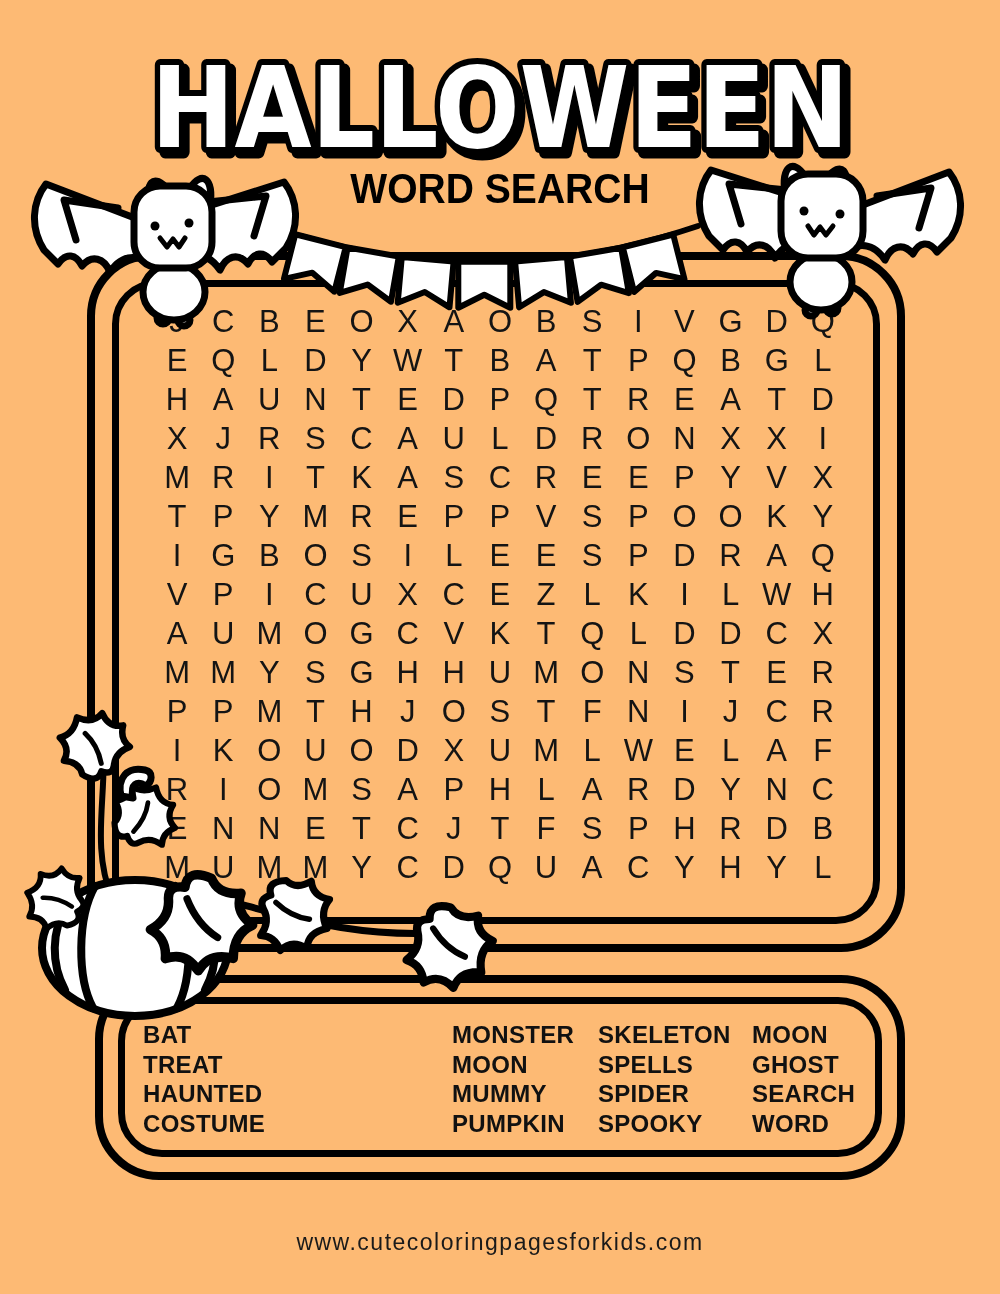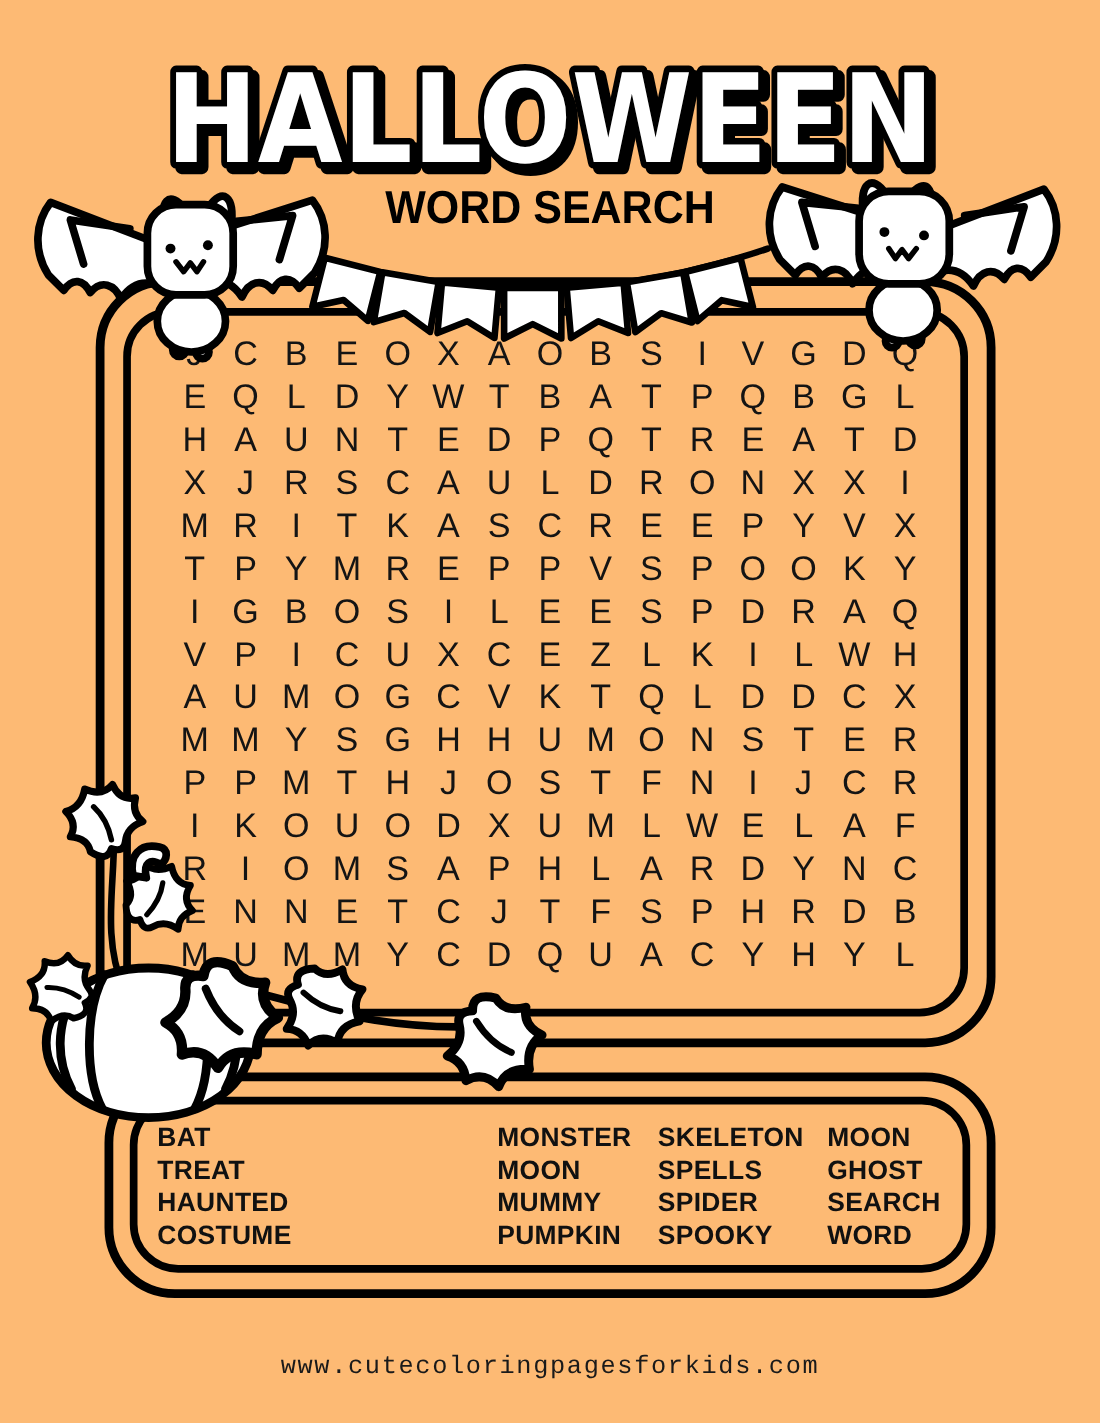--- a/index.html
+++ b/index.html
@@ -27,21 +27,21 @@
     font-size: 31px; font-weight: 400; color: #141414;
   }
   .word-col {
     position: absolute; top: 1020px; z-index: 2;
     font-size: 24px; line-height: 29.5px; font-weight: 700;
     letter-spacing: 0.3px; color: #111;
   }
   .footer {
     position: absolute; left: 0; right: 0; top: 1229px; z-index: 2;
     text-align: center; font-size: 23px; letter-spacing: 1.5px;
-    font-family: Liberation Mono, monospace; color: #1a1a1a;
+    font-family: Liberation Sans, sans-serif; color: #1a1a1a;
   }
 </style>
 </head>
 <body>
 
 <div class="page">
 
   <svg class="deco" style="left:140px;top:48px;width:720px;height:126px" viewBox="0 0 720 126">
     <text x="365" y="104" text-anchor="middle" font-family="'DejaVu Sans',sans-serif" font-weight="bold" font-size="112" fill="#000" stroke="#000" stroke-width="13" stroke-linejoin="round" textLength="698" lengthAdjust="spacingAndGlyphs">HALLOWEEN</text>
     <text x="360" y="99" text-anchor="middle" font-family="'DejaVu Sans',sans-serif" font-weight="bold" font-size="112" fill="#fff" stroke="#000" stroke-width="12" stroke-linejoin="round" paint-order="stroke" textLength="698" lengthAdjust="spacingAndGlyphs">HALLOWEEN</text>

